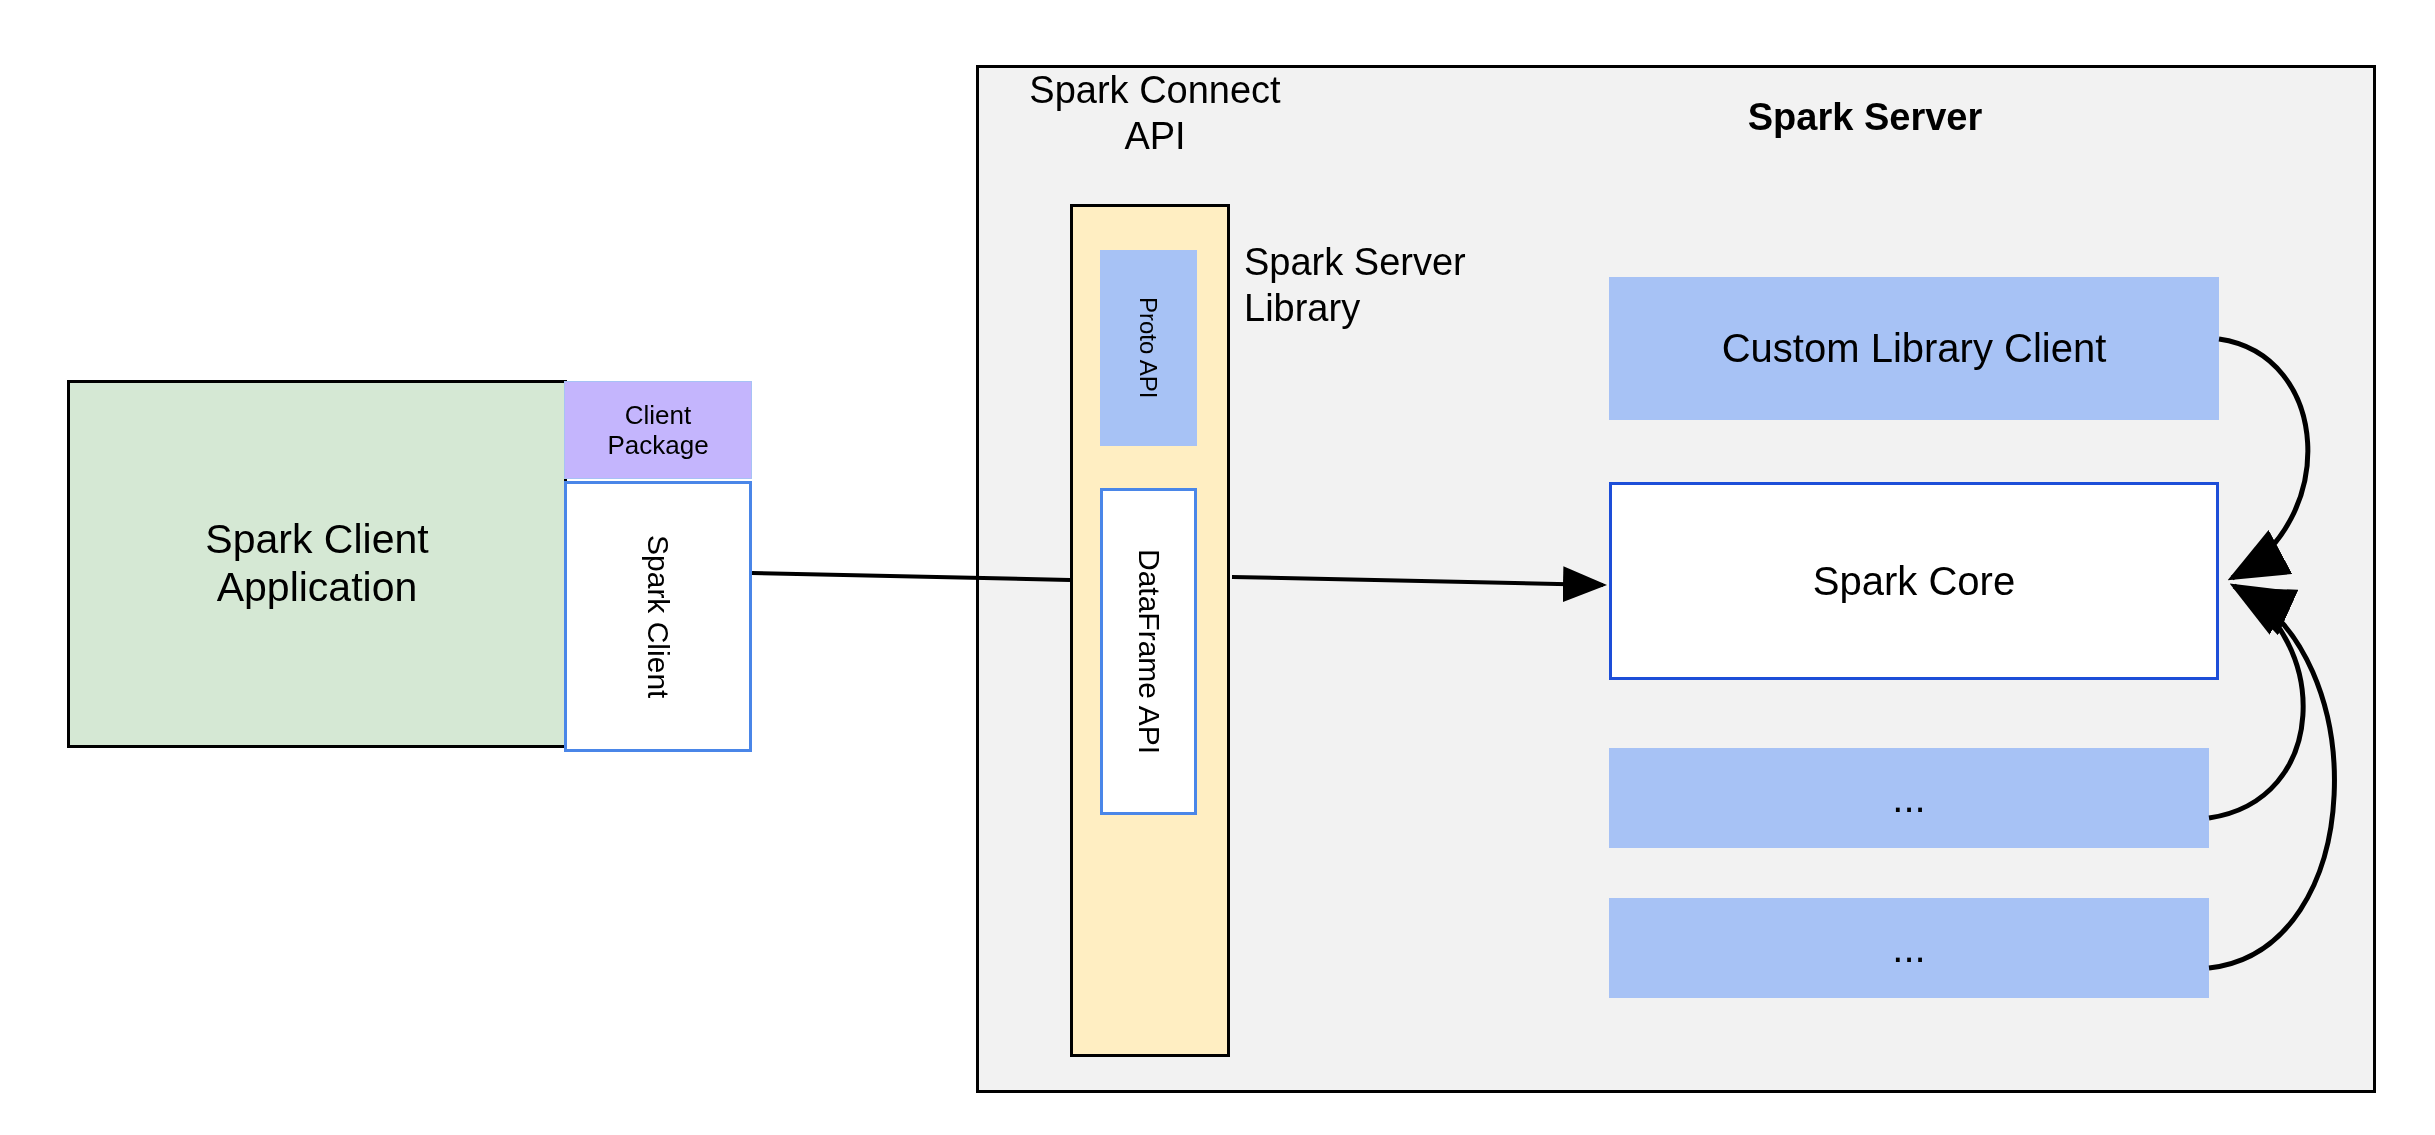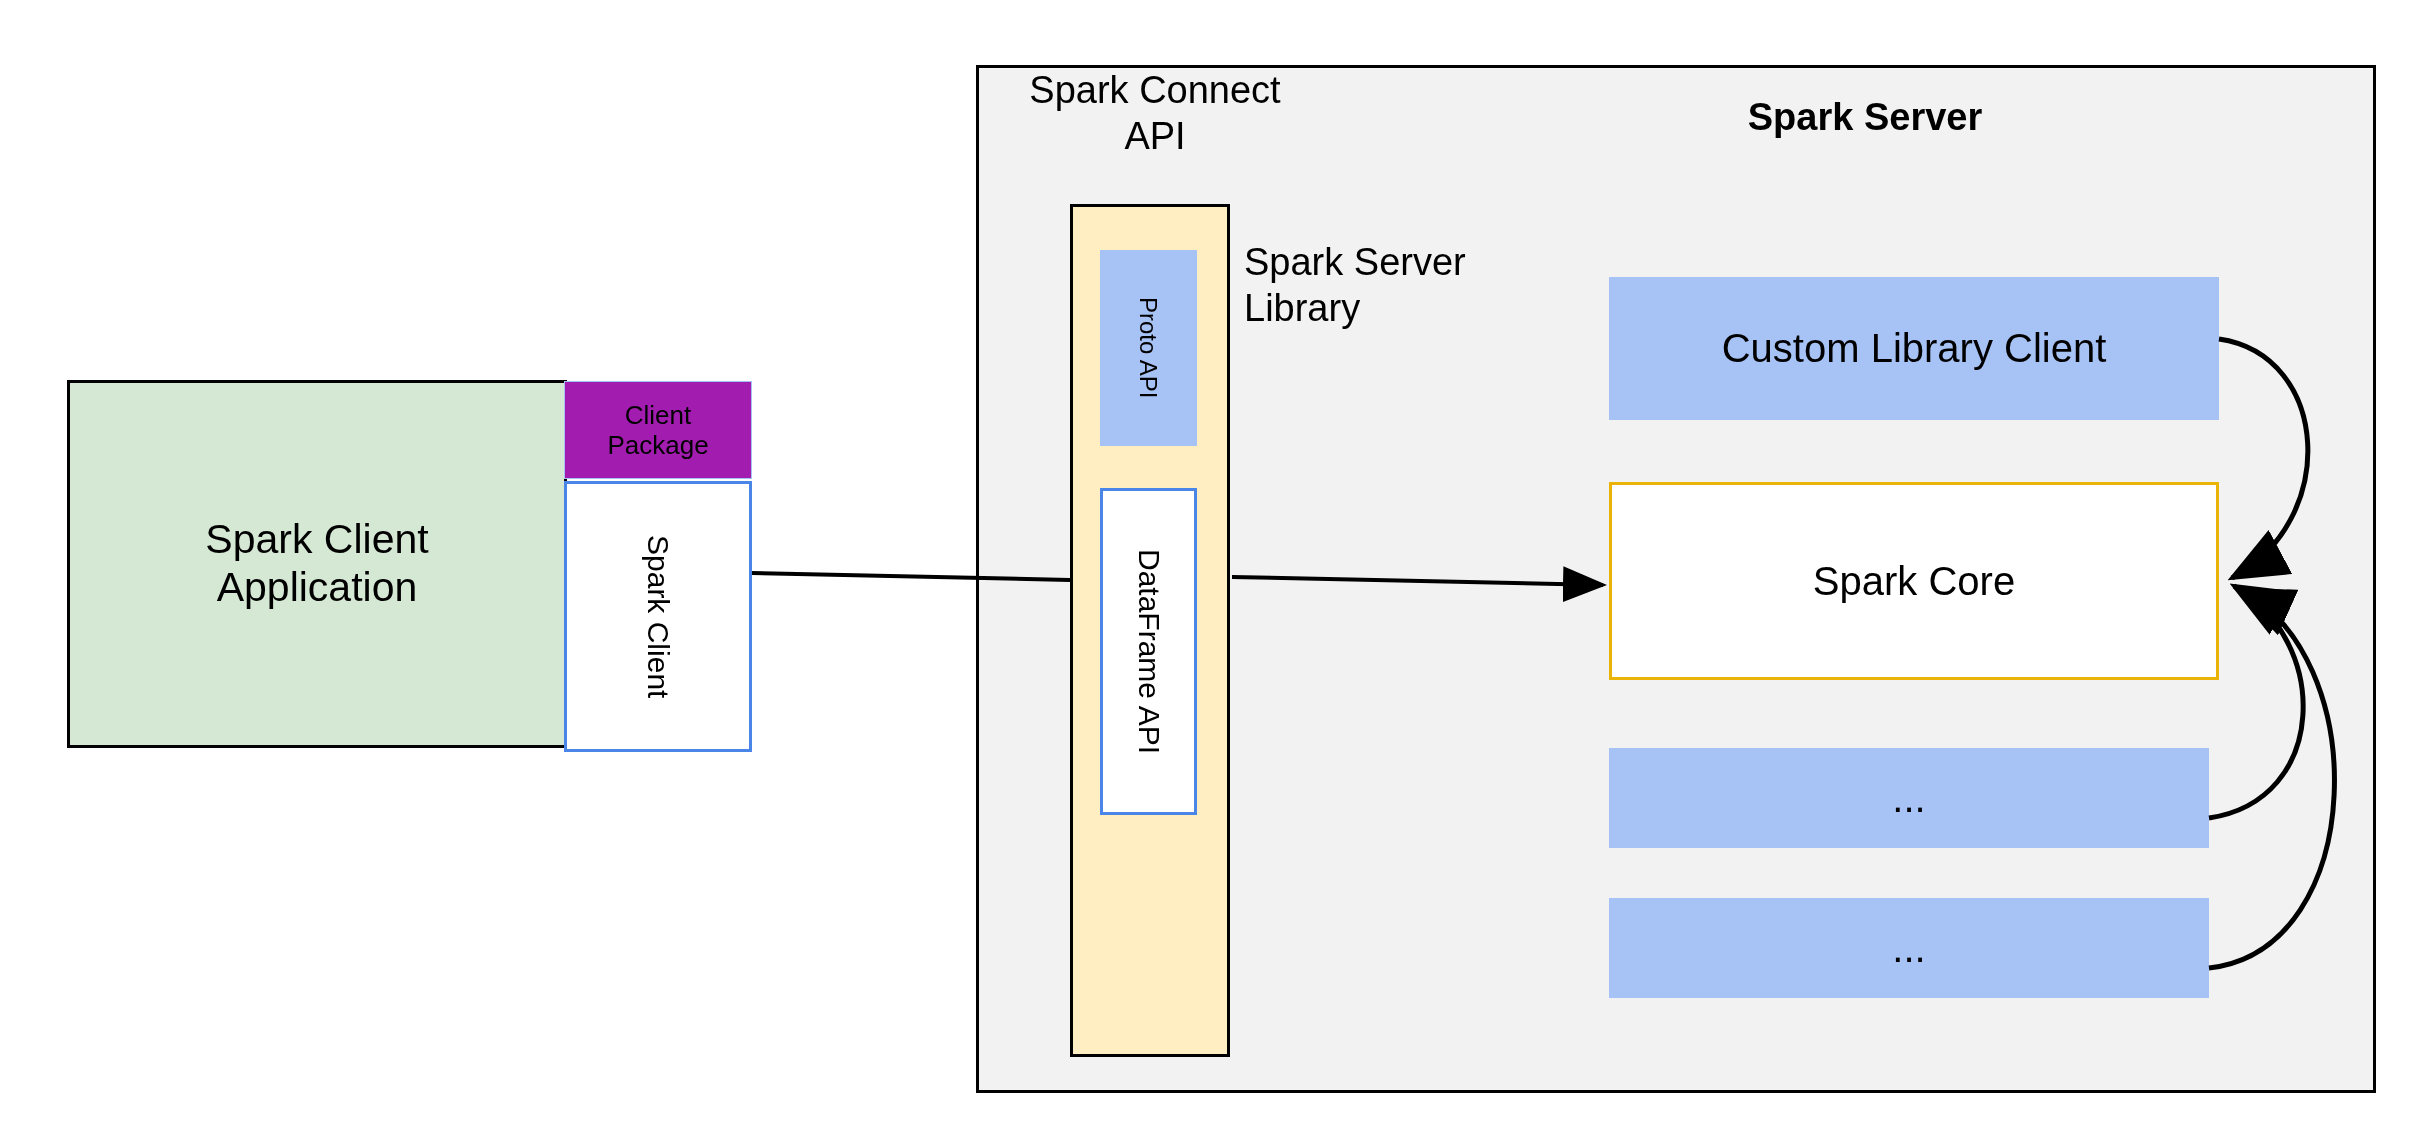--- a/index.html
+++ b/index.html
@@ -51,21 +51,21 @@
     background: #d5e8d4;
     border: 3px solid #000000;
     font-size: 41px;
   }
 
   #client-package-box {
     left: 564px;
     top: 381px;
     width: 188px;
     height: 98px;
-    background: #a21caf;
+    background: #c4b5fd;
     border: 1px solid #a7c2f5;
     font-size: 26px;
   }
 
   #spark-client-box {
     left: 564px;
     top: 481px;
     width: 188px;
     height: 271px;
     background: #ffffff;
@@ -146,21 +146,21 @@
     border: 1px solid #a7c2f5;
     font-size: 40px;
   }
 
   #spark-core-box {
     left: 1609px;
     top: 482px;
     width: 610px;
     height: 198px;
     background: #ffffff;
-    border: 3px solid #eab308;
+    border: 3px solid #1d4ed8;
     font-size: 40px;
     text-align: center;
   }
 
   #ellipsis-box-1 {
     left: 1609px;
     top: 748px;
     width: 600px;
     height: 100px;
     background: #a7c2f5;

